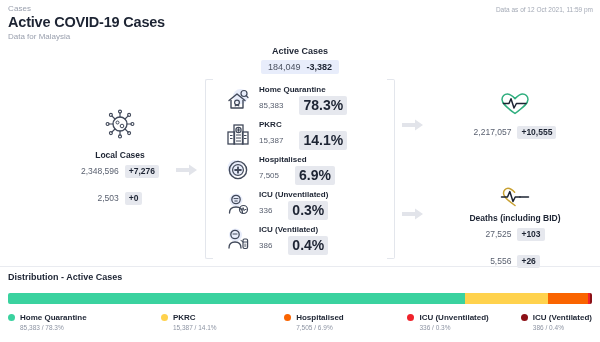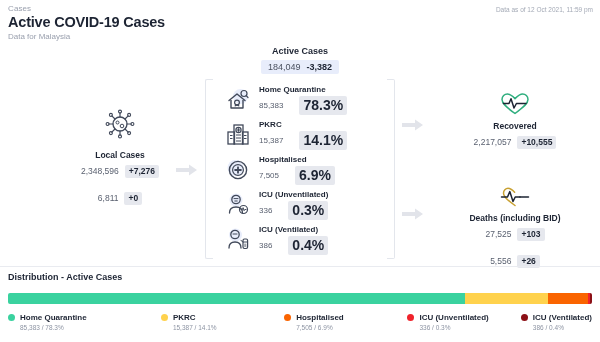--- a/index.html
+++ b/index.html
@@ -266,21 +266,21 @@
         </g>
       </svg>
     </div>
     <div class="blk-label">Local Cases</div>
     <div class="blk-nums">
       <span class="blk-val">2,348,596</span>
       <span class="blk-delta">+7,276</span>
     </div>
     <div class="blk-gap"></div>
     <div class="blk-nums">
-      <span class="blk-val">6,811</span>
+      <span class="blk-val">2,503</span>
       <span class="blk-delta">+0</span>
     </div>
   </div>
 
   <div class="arrow" style="left:176px; top:163px;">
     <svg width="22" height="14" viewBox="0 0 22 14">
       <path d="M0 5 H13 V1.5 L21 7 L13 12.5 V9 H0 Z" fill="#e2e4ea"></path>
     </svg>
   </div>
   <div class="arrow" style="left:402px; top:118px;">
@@ -294,21 +294,20 @@
     </svg>
   </div>
 
   <div class="right-block rb-recovered">
     <div class="rb-icon">
       <svg width="30" height="24" viewBox="0 0 30 24">
         <path d="M15 21.5 C6 15 2 11.5 2 7.6 C2 4.3 4.5 2 7.4 2 C9.7 2 11.7 3.3 15 6.6 C18.3 3.3 20.3 2 22.6 2 C25.5 2 28 4.3 28 7.6 C28 11.5 24 15 15 21.5 Z" fill="none" stroke="#2fae7e" stroke-width="1.5" stroke-linejoin="round"></path>
         <path d="M3.5 11.5 H9 L11 6.8 L14 16 L16.4 11.5 H26" fill="none" stroke="#1d2433" stroke-width="1.5" stroke-linecap="round" stroke-linejoin="round"></path>
       </svg>
     </div>
-    <div class="blk-label">Recovered</div>
     <div class="blk-nums">
       <span class="blk-val">2,217,057</span>
       <span class="blk-delta">+10,555</span>
     </div>
   </div>
 
   <div class="right-block rb-deaths">
     <div class="rb-icon">
       <svg width="30" height="22" viewBox="0 0 30 22">
         <path d="M15 19.5 C7 14 3.5 10.8 3.5 7.2 C3.5 4.4 5.6 2.3 8.1 2.3 C10 2.3 11.8 3.4 14.6 6.2" fill="none" stroke="#c8a030" stroke-width="1.5" stroke-linecap="round"></path>

